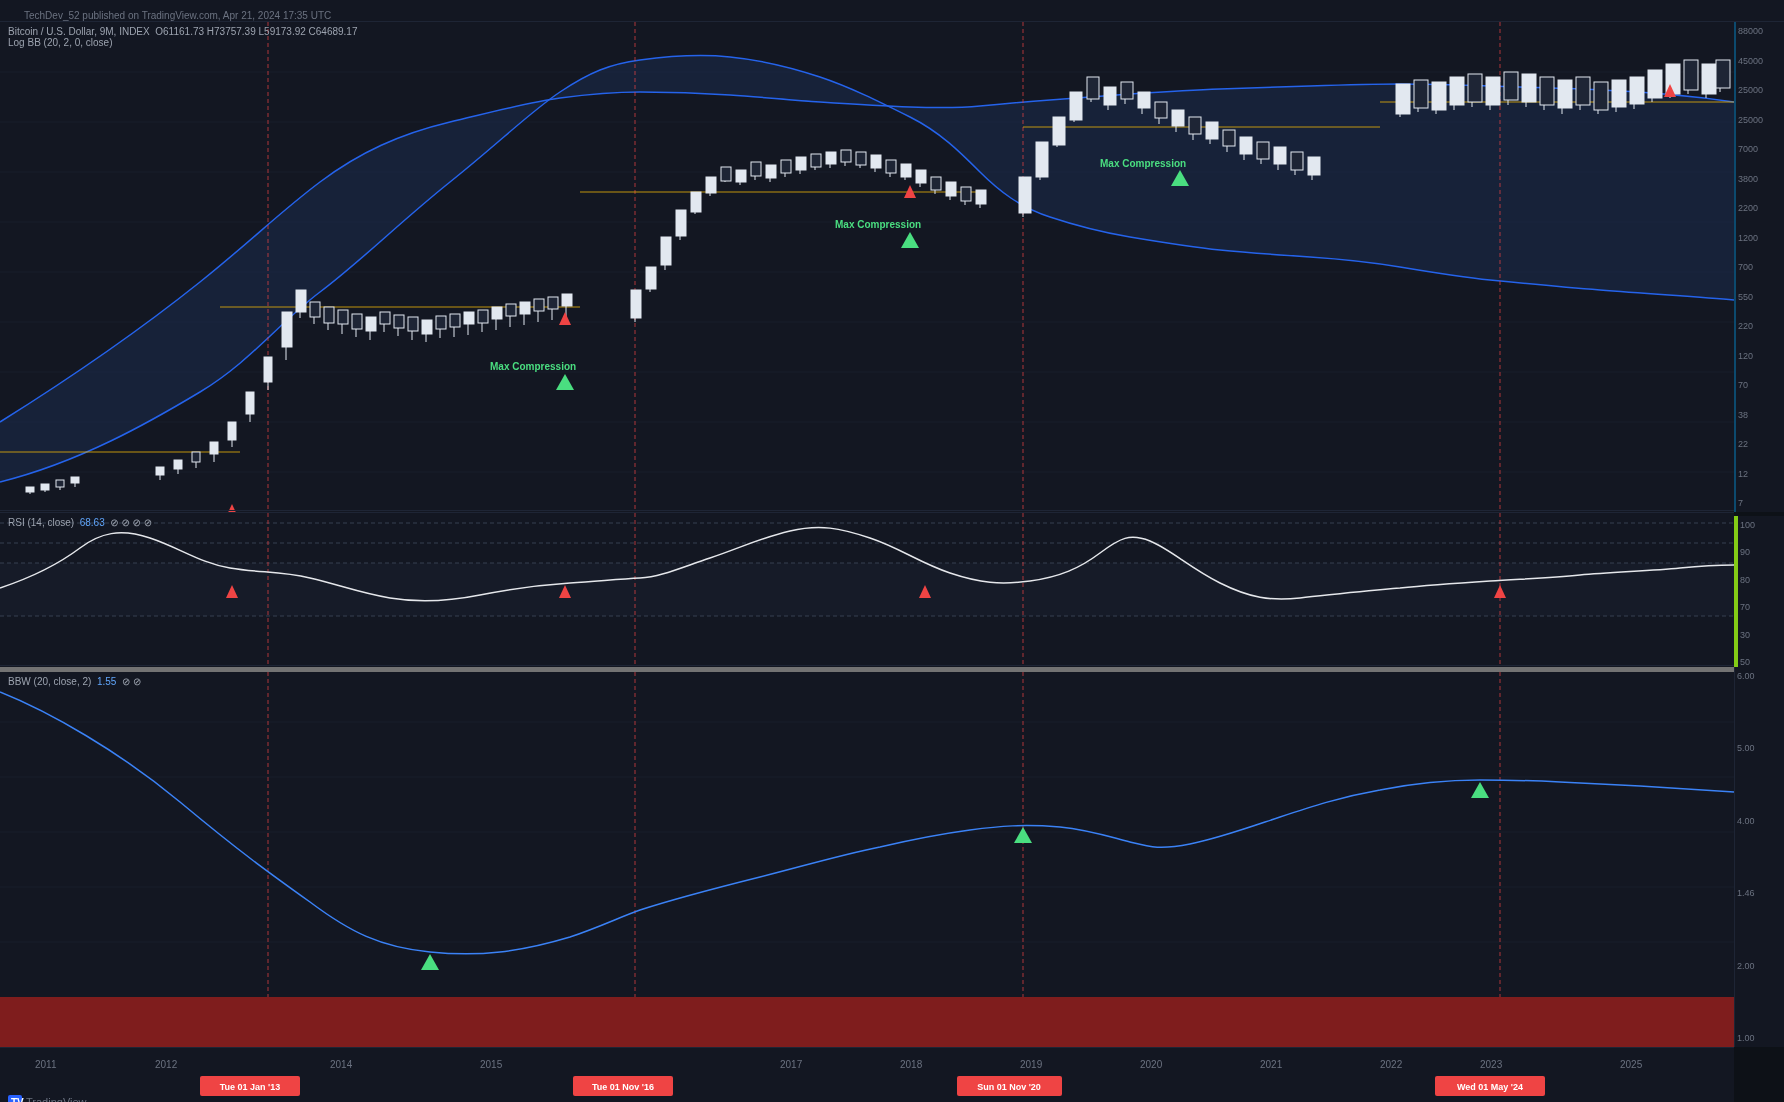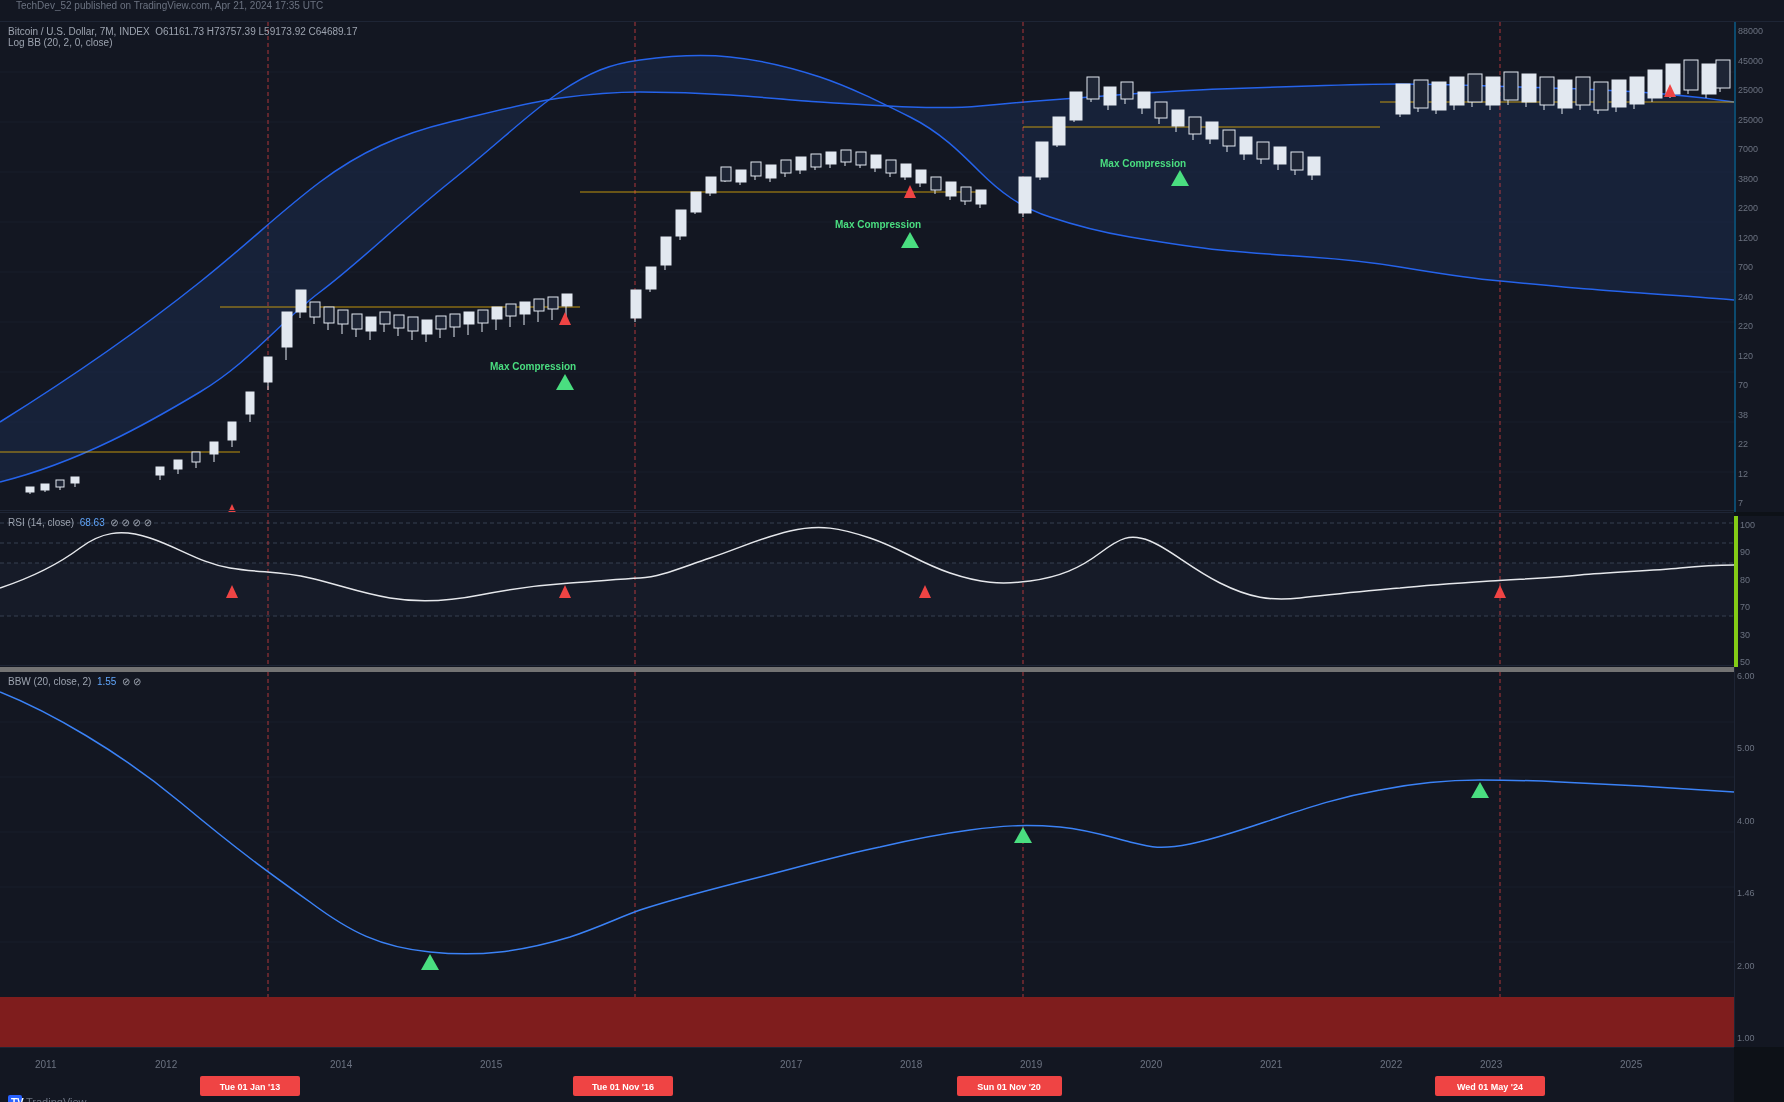--- a/index.html
+++ b/index.html
@@ -23,22 +23,22 @@
 
     
     #header {
       position: absolute;
       top: 0;
       left: 0;
       right: 0;
       height: 22px;
       background: #131722;
       display: flex;
-      align-items: flex-start;
-      padding: 0 16px;
+      align-items: flex-end;
+      padding: 0 24px;
       font-size: 10px;
       color: #6b7280;
       border-bottom: 1px solid #1e2535;
       z-index: 10;
     }
 
     #main-chart {
       position: absolute;
       top: 22px;
       left: 0;
@@ -270,21 +270,21 @@
   <div id="usd-label">
     <span>USD</span>
   </div>
 
   <div id="countdown">
     <span>9d 7h</span>
   </div>
 
   <div id="main-chart">
     <div class="panel-label">
-      <span>Bitcoin / U.S. Dollar, 7M, INDEX</span>&nbsp;
+      <span>Bitcoin / U.S. Dollar, 9M, INDEX</span>&nbsp;
       <span>O61161.73 H73757.39 L59173.92 C64689.17</span><br>
       <span>Log BB (20, 2, 0, close)</span>
     </div>
 
     <svg id="main-svg" width="1734" height="490">
 
       <line x1="0" y1="50" x2="1734" y2="50" class="grid-h"></line>
       <line x1="0" y1="100" x2="1734" y2="100" class="grid-h"></line>
       <line x1="0" y1="150" x2="1734" y2="150" class="grid-h"></line>
       <line x1="0" y1="200" x2="1734" y2="200" class="grid-h"></line>
@@ -721,21 +721,21 @@
   <div id="y-axis-main">
     <span>88000</span>
     <span>45000</span>
     <span>25000</span>
     <span>25000</span>
     <span>7000</span>
     <span>3800</span>
     <span>2200</span>
     <span>1200</span>
     <span>700</span>
-    <span>240</span>
+    <span>550</span>
     <span>220</span>
     <span>120</span>
     <span>70</span>
     <span>38</span>
     <span>22</span>
     <span>12</span>
     <span>7</span>
   </div>
 
   <div id="y-axis-rsi">

